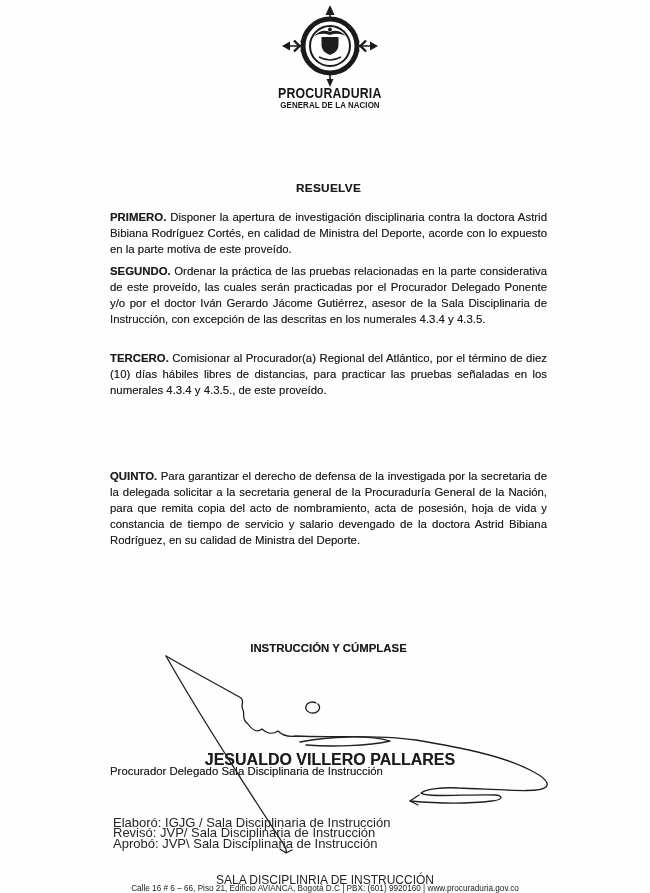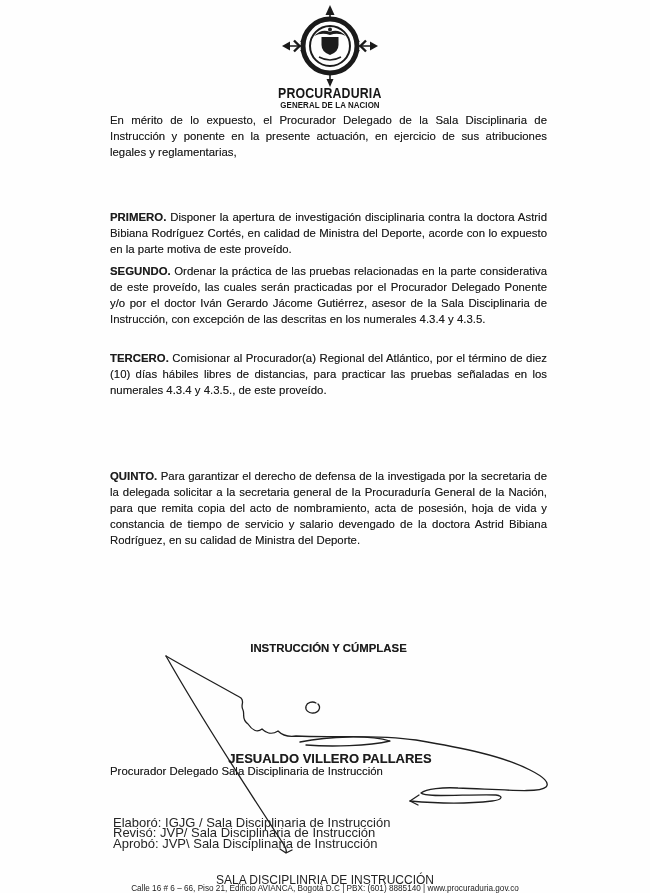--- a/index.html
+++ b/index.html
@@ -20,21 +20,21 @@
     position:absolute;left:110px;width:437px;
     font-size:11.4px;line-height:15.9px;text-align:justify;
     text-shadow:0 0 .5px rgba(25,25,25,.5);
     margin:0;
   }
   .center{text-align:center;}
   .bold{font-weight:bold;}
   .heading{font-size:11.8px;letter-spacing:.3px;}
   
   .signature-svg{position:absolute;left:148px;top:642px;}
-  .sig-name{position:absolute;left:110px;width:440px;top:751px;text-align:center;font-weight:bold;font-size:13px;text-shadow:0 0 .5px rgba(25,25,25,.5);}
+  .sig-name{position:absolute;left:110px;width:440px;top:751px;text-align:center;font-weight:bold;font-size:16px;text-shadow:0 0 .5px rgba(25,25,25,.5);}
   .sig-title{position:absolute;left:110px;width:440px;top:765px;text-align:left;font-size:11.4px;text-shadow:0 0 .5px rgba(25,25,25,.5);}
   
   .prepared{position:absolute;left:113px;top:818px;font-size:13px;line-height:10.3px;color:#262626;}
   .footer-org{position:absolute;left:0;width:650px;top:873px;text-align:center;font-size:12px;color:#222;}
   .footer-addr{position:absolute;left:0;width:650px;top:884px;text-align:center;font-size:8.2px;color:#222;}
 </style>
 </head>
 <body>
 
 <div class="page">
@@ -61,22 +61,22 @@
 
       <path d="M32,31 Q40,23 48,27 Q56,23 64,31 Q56,27 48,30 Q40,27 32,31 Z" fill="#1d1d1d"></path>
       <circle cx="48" cy="24.5" r="2" fill="#1d1d1d"></circle>
       <path d="M39.5,32 h17 v8 q0,7 -8.5,10 q-8.5,-3 -8.5,-10 z" fill="#1d1d1d"></path>
       <path d="M37,52 q11,6 22,0" stroke="#1d1d1d" stroke-width="1.5" fill="none"></path>
     </svg>
     <div class="logo-line1">PROCURADURIA</div>
     <div class="logo-line2">GENERAL DE LA NACION</div>
   </div>
 
-  <p class="para" style="top:113px">En mérito de lo expuesto, el Procurador Delegado de la Sala Disciplinaria de Instrucción y ponente en la presente actuación, en ejercicio de sus atribuciones legales y reglamentarias,</p>
 
+  <p class="para center bold heading" style="top:181px">RESUELVE</p>
 
   <p class="para" style="top:210px"><span class="bold">PRIMERO.</span> <span>Disponer la apertura de investigación disciplinaria contra la doctora Astrid Bibiana Rodríguez Cortés, en calidad de Ministra del Deporte, acorde con lo expuesto en la parte motiva de este proveído.</span></p>
 
   <p class="para" style="top:264px"><span class="bold">SEGUNDO.</span> <span>Ordenar la práctica de las pruebas relacionadas en la parte considerativa de este proveído, las cuales serán practicadas por el Procurador Delegado Ponente y/o por el doctor Iván Gerardo Jácome Gutiérrez, asesor de la Sala Disciplinaria de Instrucción, con excepción de las descritas en los numerales 4.3.4 y 4.3.5.</span></p>
 
   <p class="para" style="top:351px"><span class="bold">TERCERO.</span> <span>Comisionar al Procurador(a) Regional del Atlántico, por el término de diez (10) días hábiles libres de distancias, para practicar las pruebas señaladas en los numerales 4.3.4 y 4.3.5., de este proveído.</span></p>
 
 
   <p class="para" style="top:469px"><span class="bold">QUINTO.</span> <span>Para garantizar el derecho de defensa de la investigada por la secretaria de la delegada solicitar a la secretaria general de la Procuraduría General de la Nación, para que remita copia del acto de nombramiento, acta de posesión, hoja de vida y constancia de tiempo de servicio y salario devengado de la doctora Astrid Bibiana Rodríguez, en su calidad de Ministra del Deporte.</span></p>
 
@@ -115,15 +115,15 @@
   <div class="sig-name">JESUALDO VILLERO PALLARES</div>
   <div class="sig-title">Procurador Delegado Sala Disciplinaria de Instrucción</div>
 
   <div class="prepared">
     <div>Elaboró: IGJG / Sala Disciplinaria de Instrucción</div>
     <div>Revisó: JVP/ Sala Disciplinaria de Instrucción</div>
     <div>Aprobó: JVP\ Sala Disciplinaria de Instrucción</div>
   </div>
 
   <div class="footer-org">SALA DISCIPLINRIA DE INSTRUCCIÓN</div>
-  <div class="footer-addr">Calle 16 # 6 – 66, Piso 21, Edificio AVIANCA, Bogotá D.C | PBX: (601) 8885140 | www.procuraduria.gov.co</div>
+  <div class="footer-addr">Calle 16 # 6 – 66, Piso 21, Edificio AVIANCA, Bogotá D.C | PBX: (601) 9920160 | www.procuraduria.gov.co</div>
 
 </div>
 
 </body></html>

